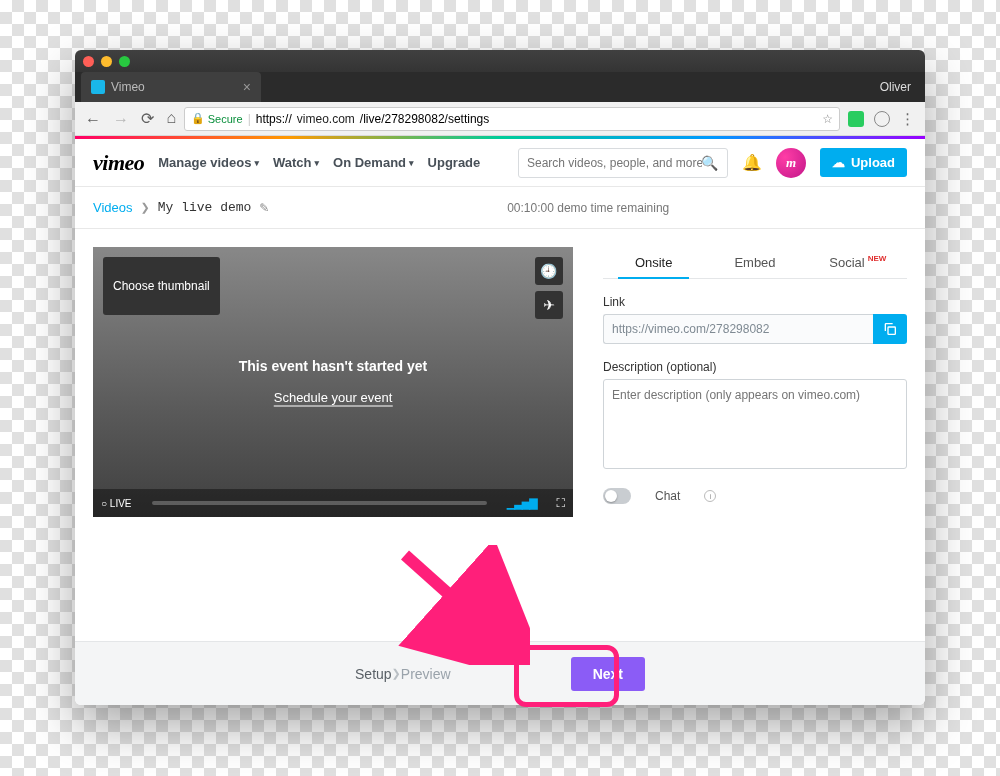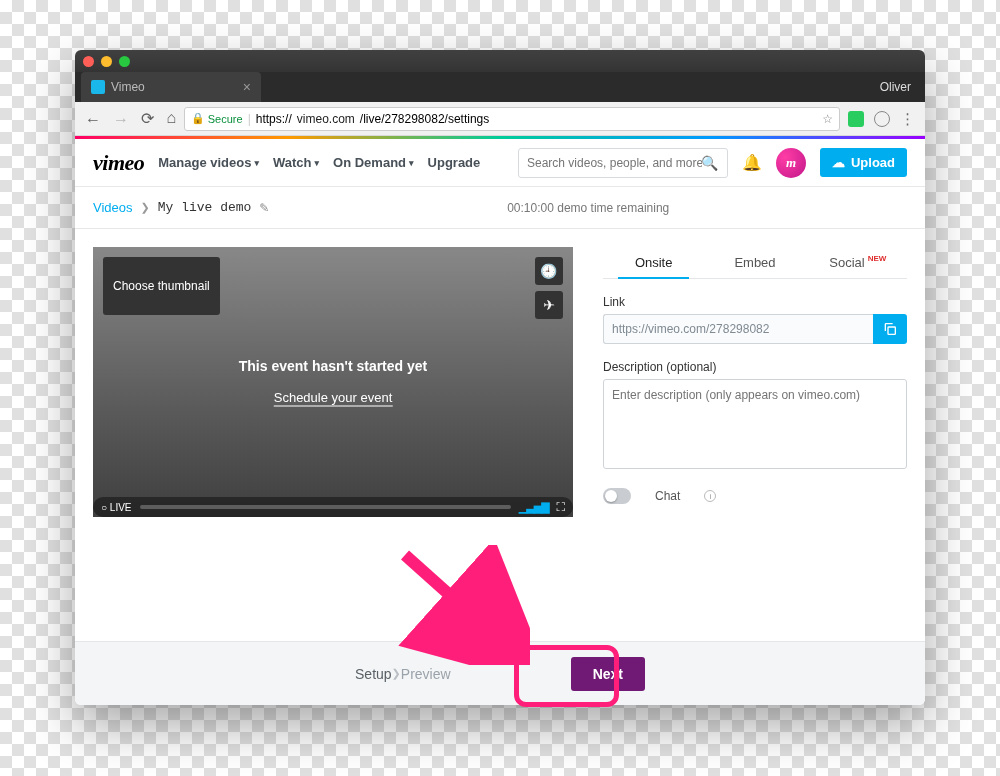--- a/index.html
+++ b/index.html
@@ -126,23 +126,23 @@
     position:absolute; top:10px; left:10px;
     background:#333; color:#fff; font-size:12px;
     padding:22px 10px; border-radius:3px;
   }
   .player-icons{position:absolute;top:10px;right:10px;display:flex;flex-direction:column;gap:6px;}
   .player-icons div{width:28px;height:28px;background:#333;border-radius:3px;display:flex;align-items:center;justify-content:center;font-size:14px;}
   .player-center{position:absolute;top:50%;left:50%;transform:translate(-50%,-50%);text-align:center;}
   .player-center .msg{font-weight:600;font-size:14px;}
   .player-center .sched{margin-top:16px;font-size:13px;border-bottom:1px solid #fff;display:inline-block;padding-bottom:1px;}
   .player-controls{
-    position:absolute;bottom:0;left:0;right:0;height:20px;
+    position:absolute;bottom:0;left:0;right:0;height:28px;
     background:rgba(0,0,0,0.4);
-    display:flex;align-items:center;padding:0 8px;gap:8px;font-size:10px;border-radius:12px;
+    display:flex;align-items:center;padding:0 8px;gap:20px;font-size:10px;
   }
   .live-badge{color:#fff;}
   .live-badge::before{content:"○ ";}
   .progress{flex:1;height:4px;background:rgba(255,255,255,0.25);border-radius:2px;}
   .signal{color:#00adef;font-size:11px;letter-spacing:-1px;}
   .expand{color:#fff;font-size:12px;}
   
   .right-col{flex:1; font-size:13px;}
   .tabs{display:flex;gap:0;border-bottom:1px solid #e4e6e8;margin-bottom:16px;}
   .tabs .t{flex:1;text-align:center;padding:8px 0;color:#555;font-size:13px;cursor:pointer;position:relative;}
@@ -162,21 +162,21 @@
   .wizard-footer{
     height:64px;background:#f4f5f6;border-top:1px solid #e4e6e8;
     display:flex;align-items:center;justify-content:center;gap:0;
     flex-shrink:0; margin-top:auto;
     position:relative;
   }
   .step{color:#596066;font-size:14px;}
   .step.muted{color:#9aa3ab;}
   .step-sep{color:#b9bfc4;font-size:11px;}
   .next-btn{
-    background:#701a75;color:#fff;border-radius:3px;
+    background:#8b5cf6;color:#fff;border-radius:3px;
     padding:9px 22px;font-size:14px;font-weight:600;
     margin-left:120px;
   }
   
   .highlight-box{
     position:absolute; border:5px solid #ff1f7a; border-radius:12px;
     pointer-events:none;
   }
   .arrow-svg{position:absolute;pointer-events:none;}
 </style>

